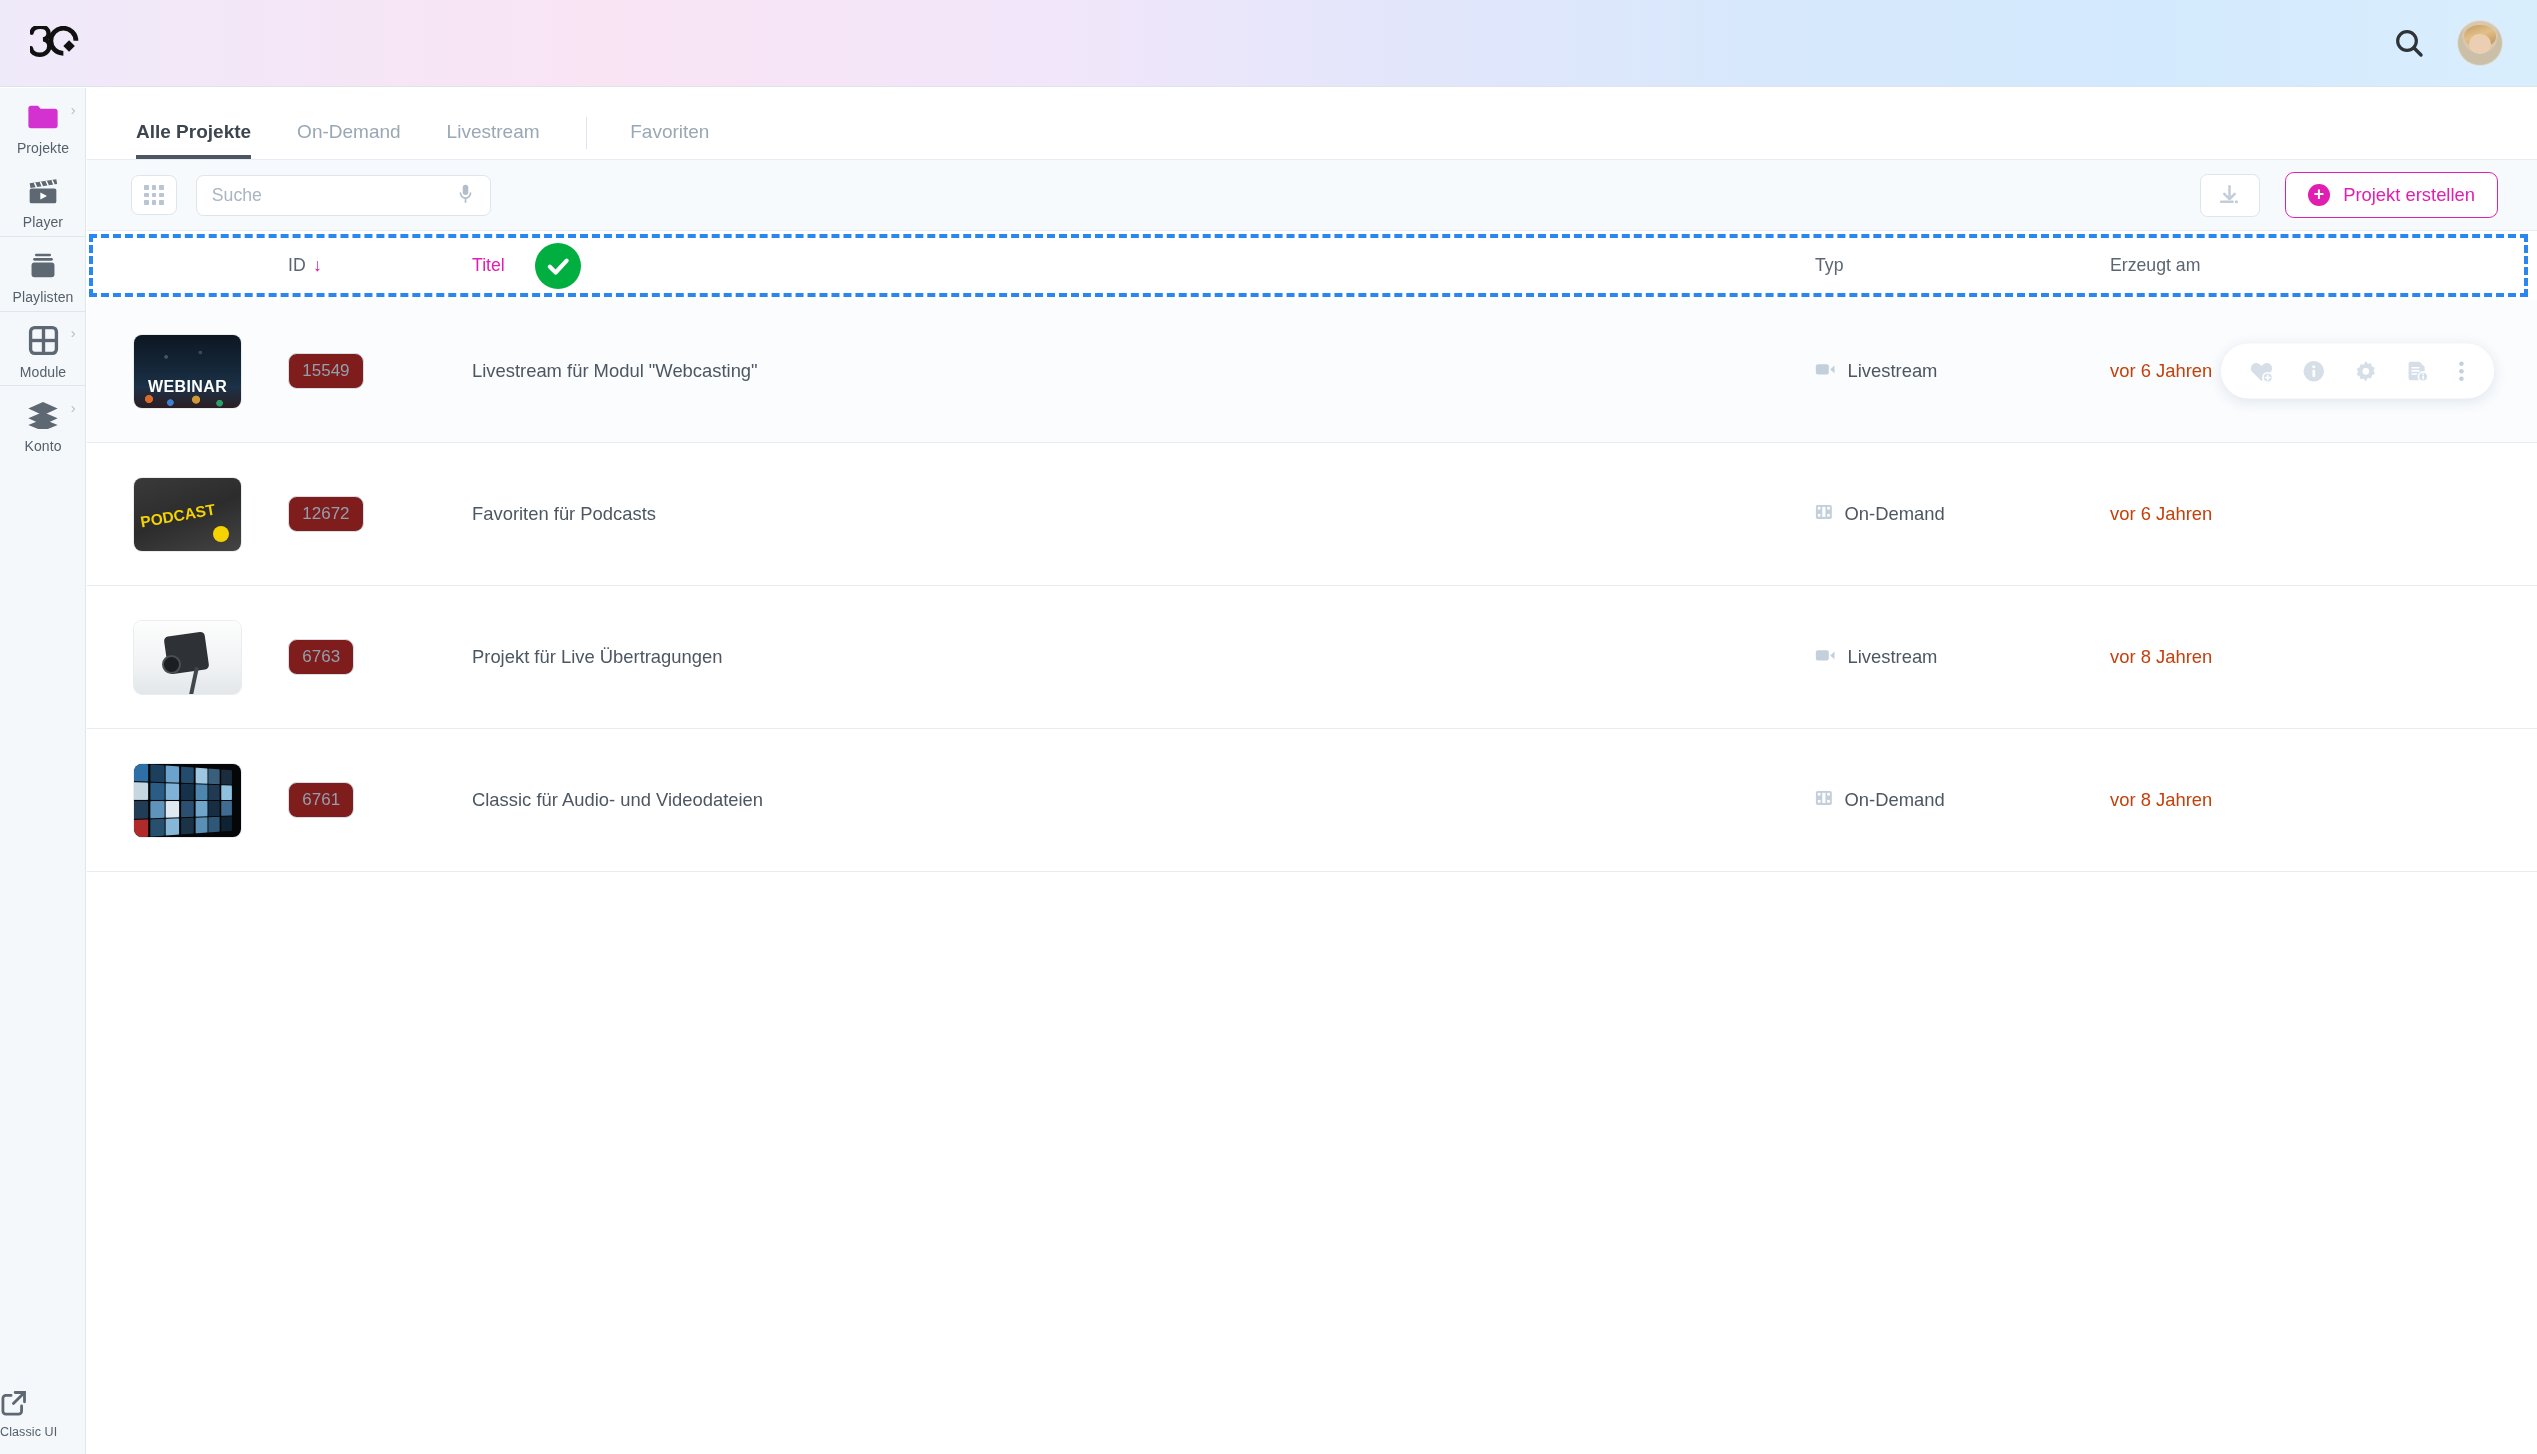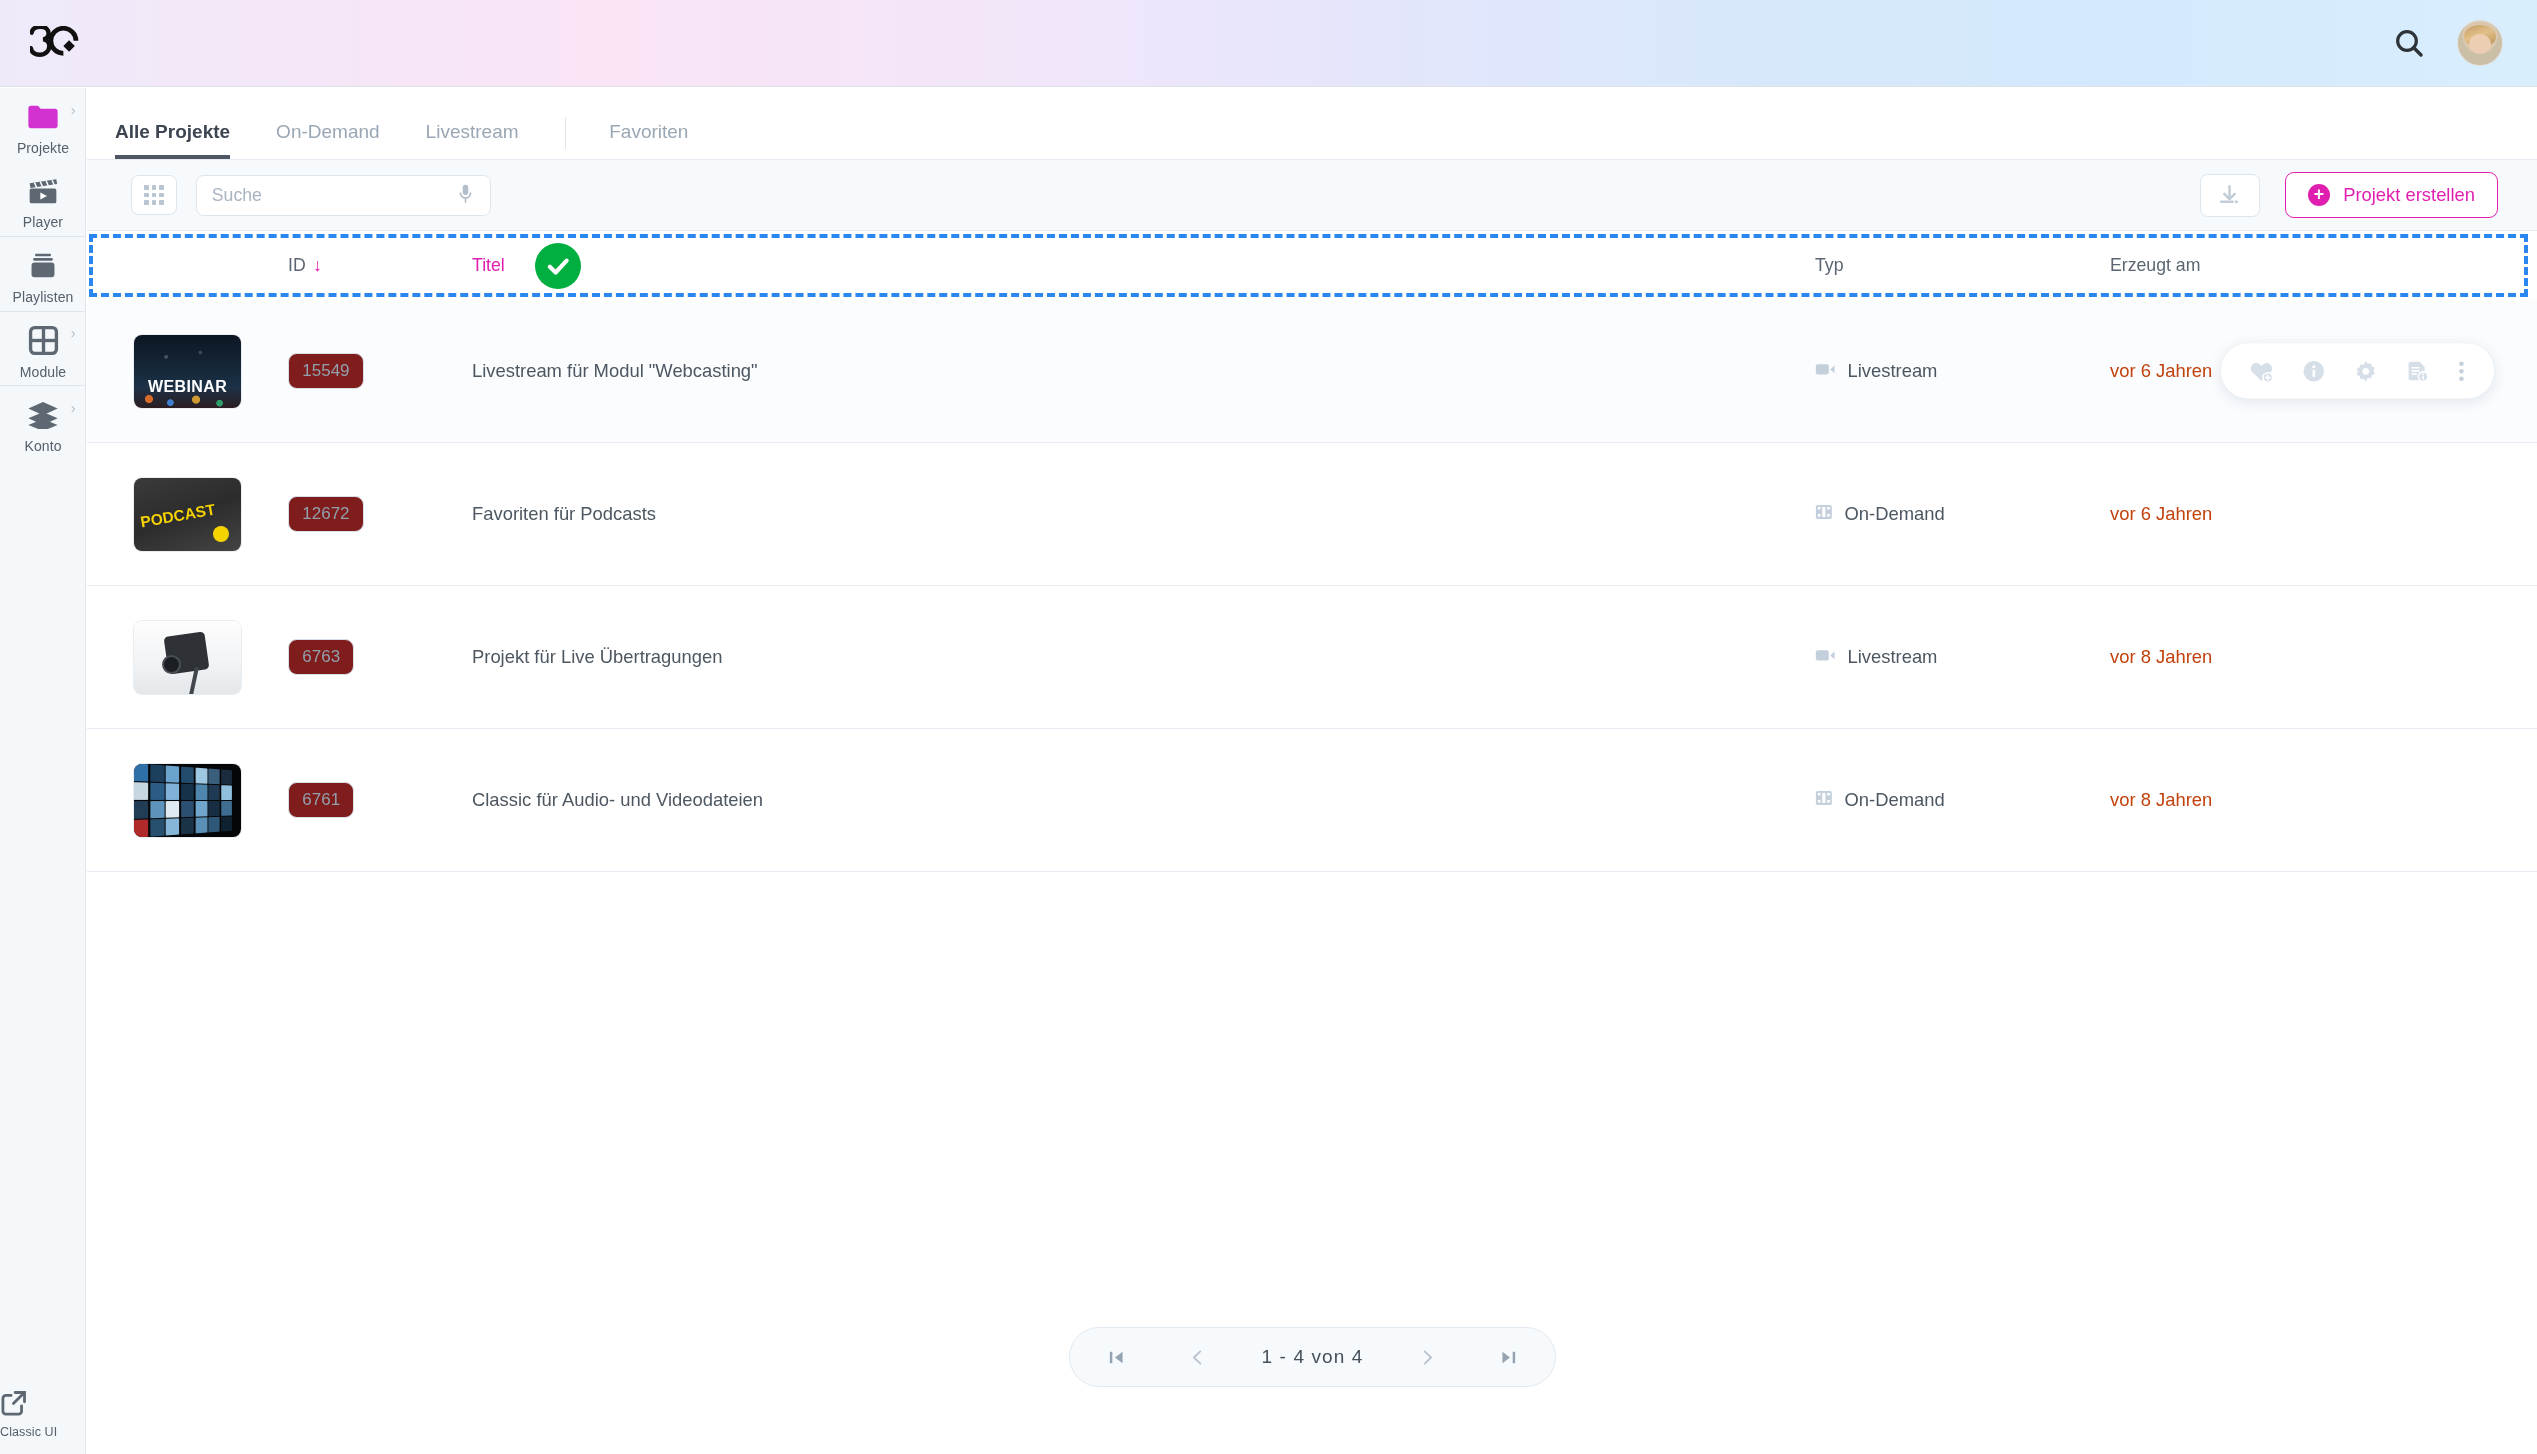--- a/index.html
+++ b/index.html
@@ -62,21 +62,21 @@
     position: absolute; bottom: 16px; left: 0; width: 86px;
     display: flex; flex-direction: column; align-items: flex-start; cursor: pointer;
   }
   .classic-ui .side-label { font-size: 12.5px; margin-top: 5.2px; }
 
   
   .main {
     position: absolute; top: 88px; left: 87px; width: 2451px; height: 1367px; background: #fff;
   }
   .tabs {
-    height: 72px; display: flex; align-items: flex-end; padding-left: 28px; gap: 0;
+    height: 72px; display: flex; align-items: flex-end; padding-left: 49px; gap: 0;
     border-bottom: 0.7px solid #e6ecf2; background: #fff;
   }
   .tab {
     font-size: 19px; color: #9aa7b4; padding: 0 0 16px 0; margin-right: 46px;
     cursor: pointer; position: relative; white-space: nowrap;
   }
   .tab.active { color: #3c4550; font-weight: 600; }
   .tab.active::after {
     content: ""; position: absolute; left: 0; right: 0; bottom: 0; height: 3.7px; background: #4d5662;
   }
@@ -611,42 +611,15 @@
           </svg>
         </span>
         <span>On-Demand</span>
       </span>
     </div>
     <div class="col-date">
       <span class="date-cell">vor 8 Jahren</span>
     </div>
   </div>
 
-  <div class="pager-wrap">
-    <div class="pager">
-      <span class="pbtn">
-        <svg width="19" height="19" viewBox="0 0 20 20">
-          <rect x="3" y="4" width="2.6" height="12" fill="#95a3b1"></rect>
-          <path d="M16.4 4 8.4 10l8 6z" fill="#95a3b1"></path>
-        </svg>
-      </span>
-      <span class="pbtn">
-        <svg width="19" height="19" viewBox="0 0 20 20">
-          <path d="M13 3.6 6.2 10 13 16.4" fill="none" stroke="#b7c2cd" stroke-width="1.9" stroke-linecap="round" stroke-linejoin="round"></path>
-        </svg>
-      </span>
-      <span class="ptext">1 - 4 von 4</span>
-      <span class="pbtn">
-        <svg width="19" height="19" viewBox="0 0 20 20">
-          <path d="M7 3.6 13.8 10 7 16.4" fill="none" stroke="#b7c2cd" stroke-width="1.9" stroke-linecap="round" stroke-linejoin="round"></path>
-        </svg>
-      </span>
-      <span class="pbtn">
-        <svg width="19" height="19" viewBox="0 0 20 20">
-          <path d="M3.6 4 11.6 10l-8 6z" fill="#95a3b1"></path>
-          <rect x="14.4" y="4" width="2.6" height="12" fill="#95a3b1"></rect>
-        </svg>
-      </span>
-    </div>
-  </div>
 
 </div>
 
 
 </body></html>

